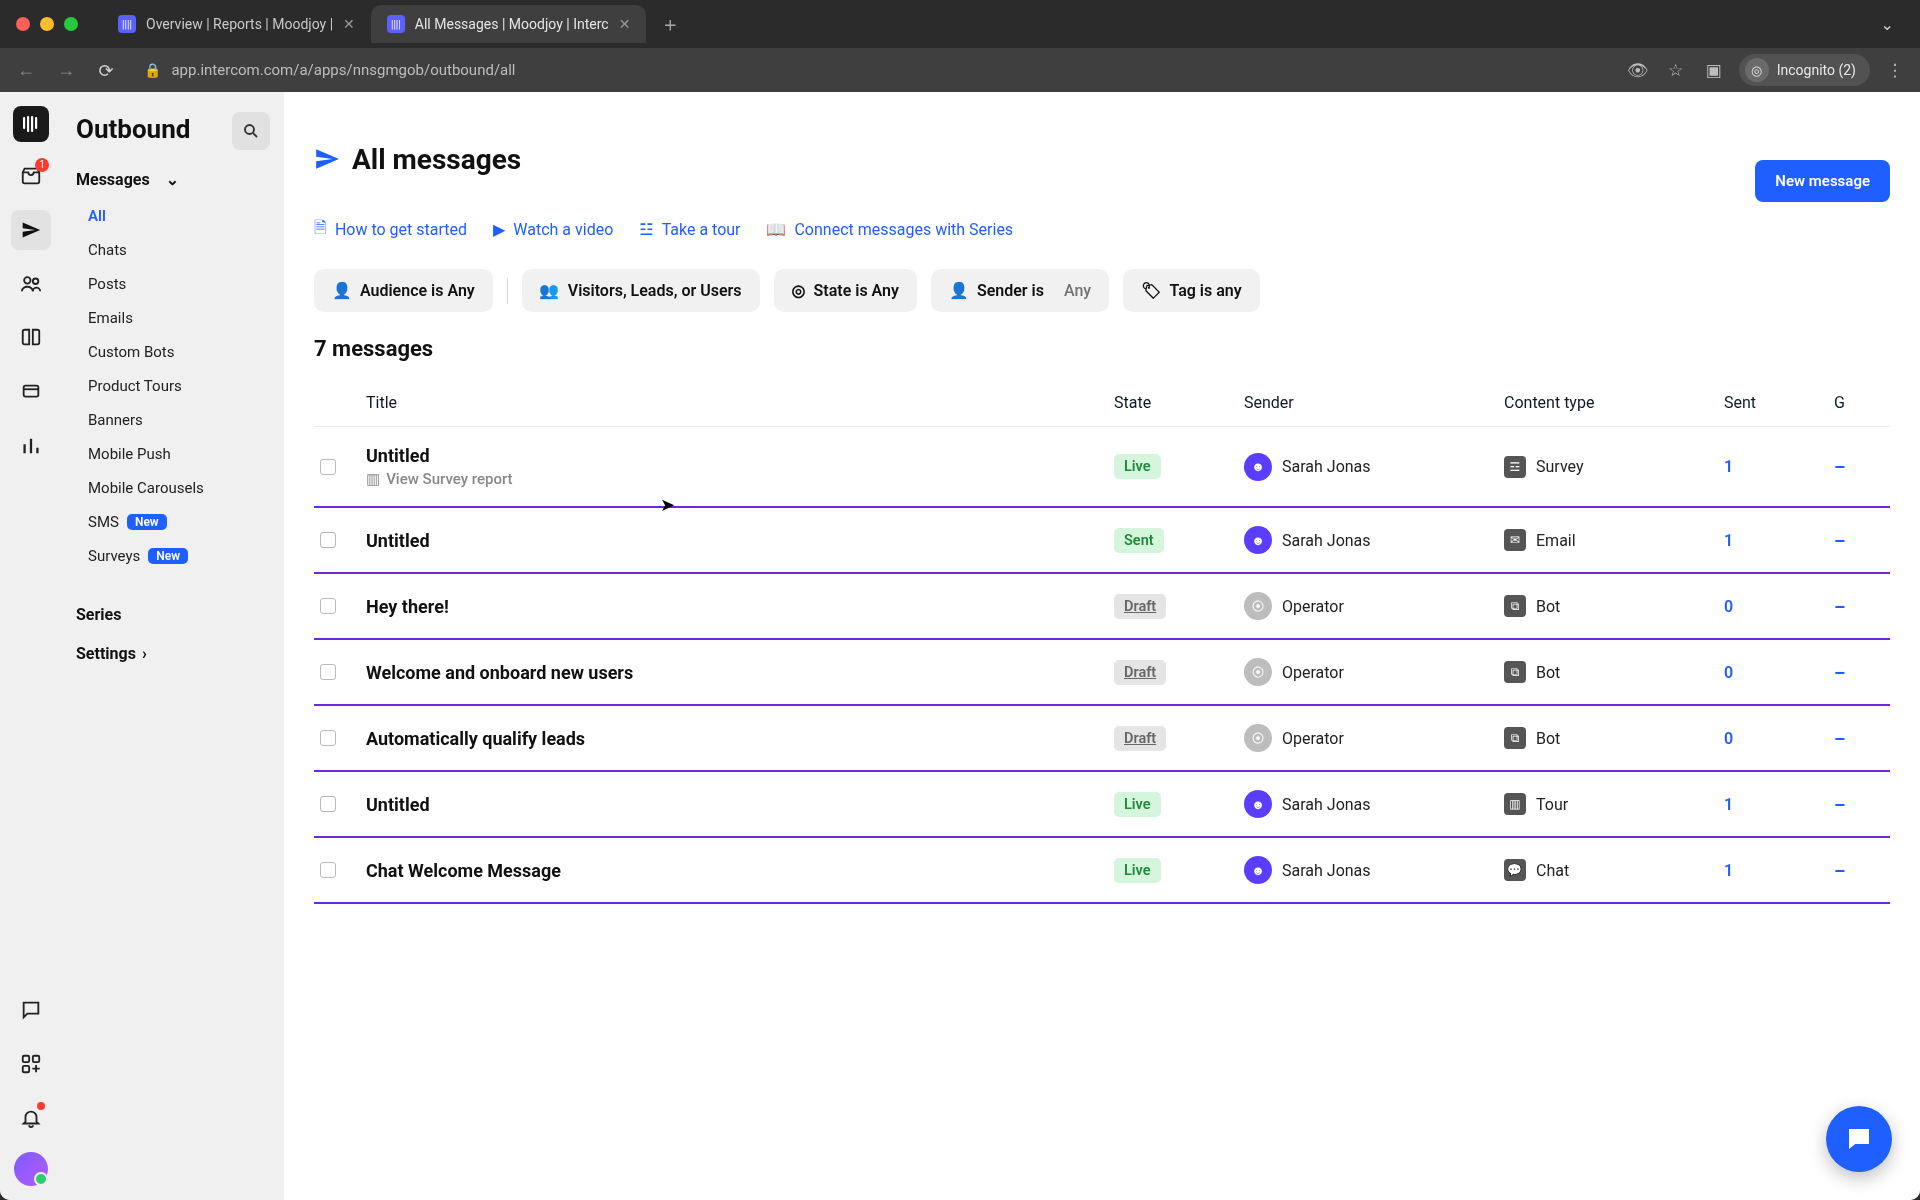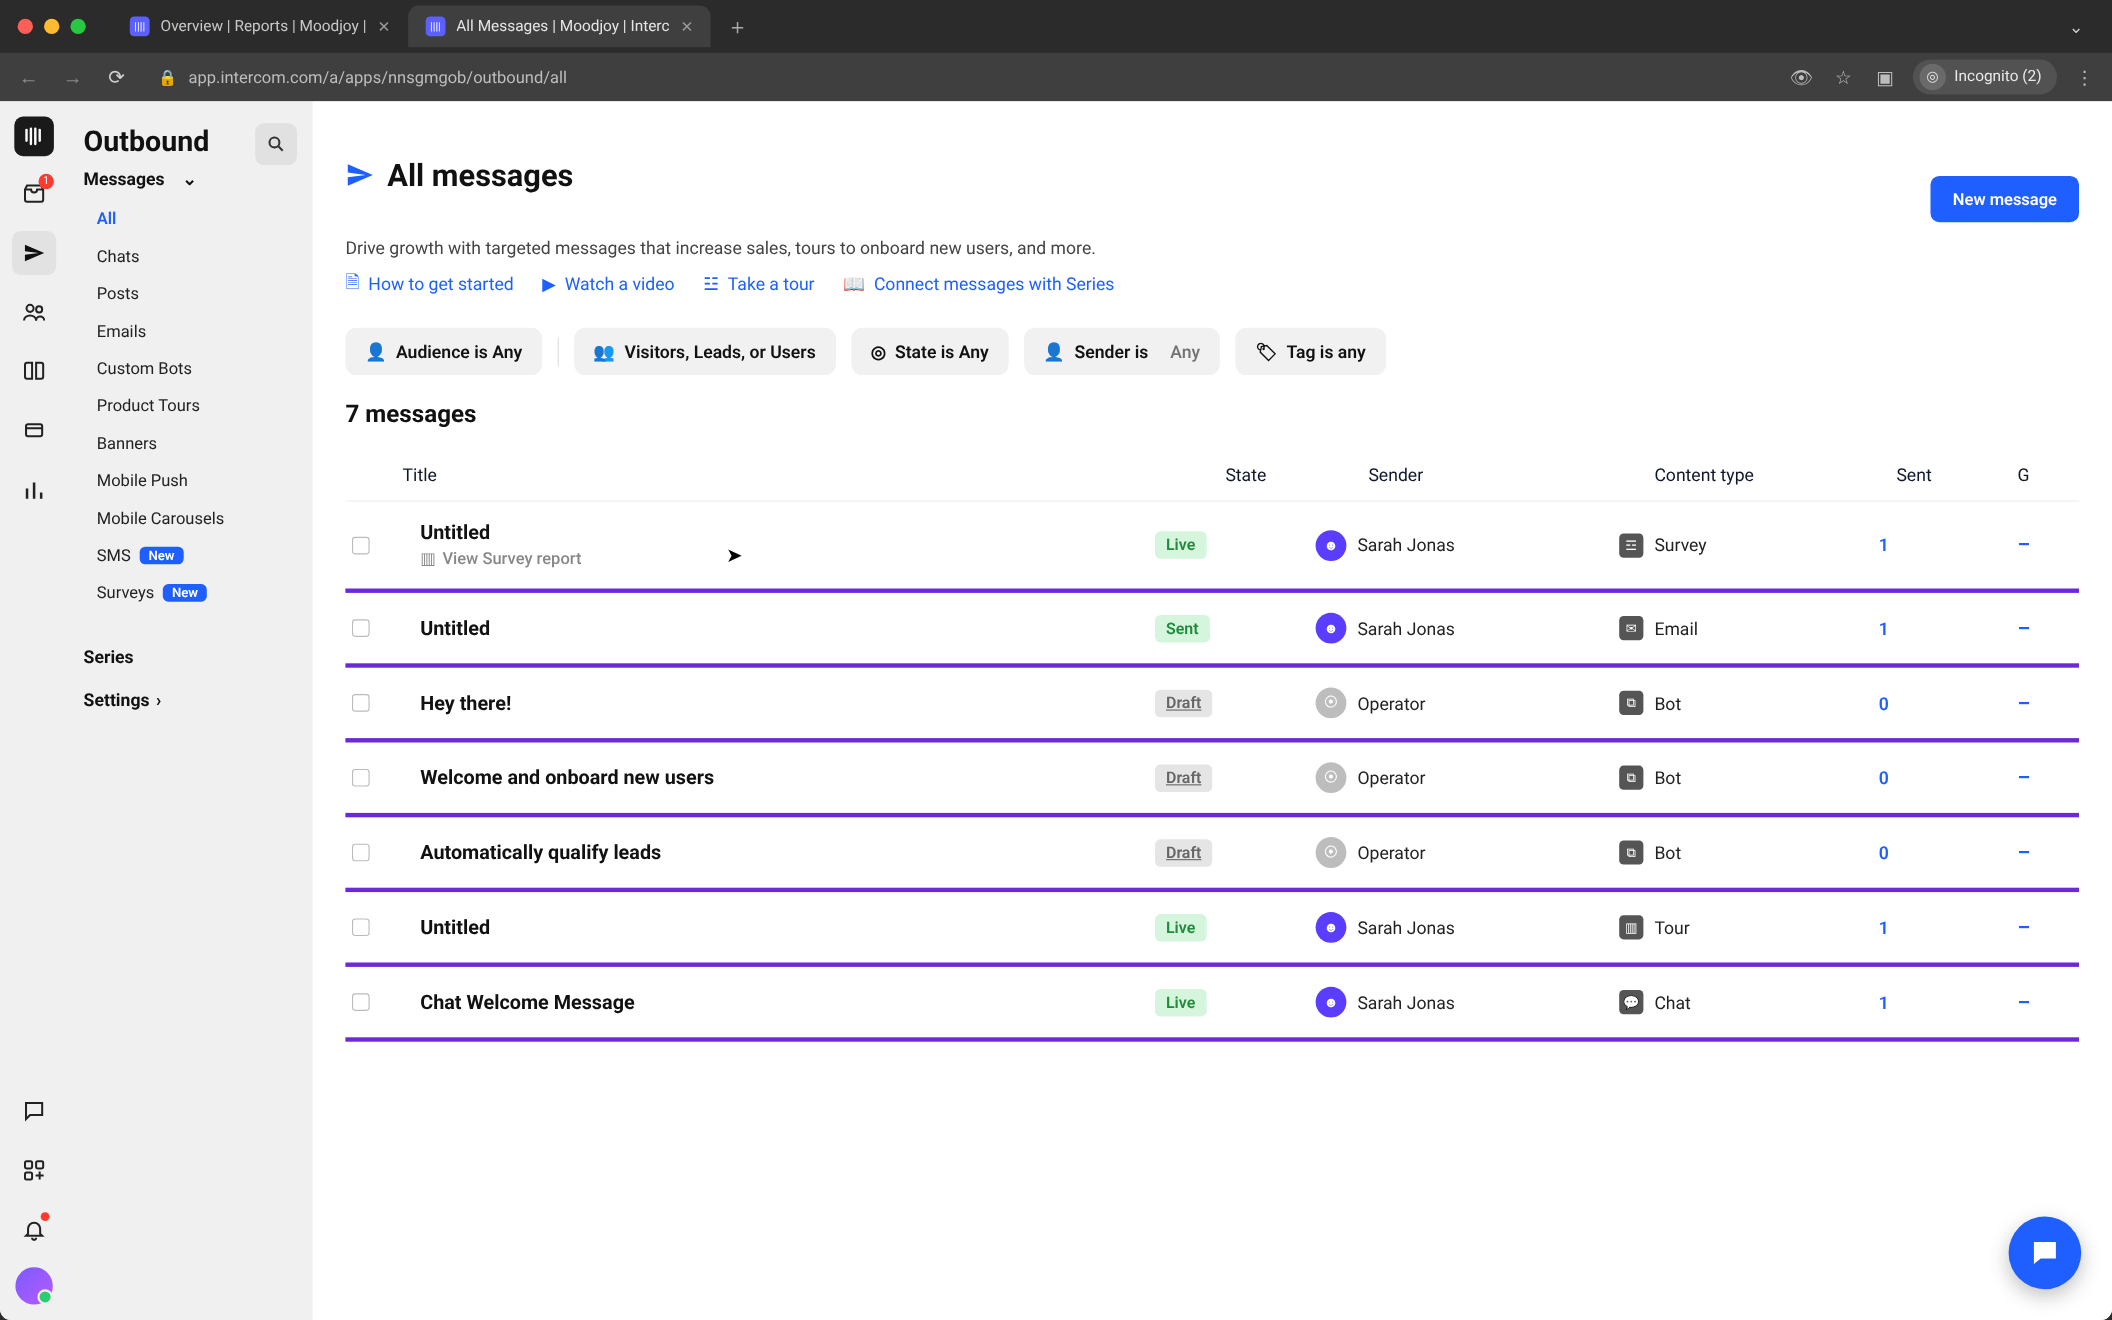--- a/index.html
+++ b/index.html
@@ -38,21 +38,21 @@
 .rail .ricon { width: 40px; height: 40px; border-radius: 8px; display: flex; align-items: center; justify-content: center; color: #222; position: relative; }
 .rail .ricon.active { background: #e2e2e2; color: #000; }
 .rail .badge { position: absolute; top: 2px; right: 2px; background: #ff3b30; color: #fff; font-size: 10px; border-radius: 8px; padding: 0 4px; line-height: 14px; min-width: 14px; text-align:center; }
 .rail .dot { position: absolute; top: 4px; right: 6px; width: 8px; height: 8px; background:#ff3b30; border-radius:50%; }
 .rail-spacer { flex: 1; }
 .rail .avatar { width: 34px; height: 34px; border-radius: 50%; background: linear-gradient(135deg,#7b5bff,#b65bff); position:relative; }
 .rail .avatar::after { content:""; position:absolute; bottom:0; right:0; width:10px;height:10px;background:#2ecc71;border:2px solid #f0f0f0;border-radius:50%; }
 
 
 .sidebar { width: 222px; background: #f0f0f0; padding: 22px 16px 16px 14px; position: relative; }
-.sidebar h1 { font-size: 26px; font-weight: 700; color: #111; margin-bottom: 9px; }
+.sidebar h1 { font-size: 26px; font-weight: 700; color: #111; margin-bottom: 26px; }
 .search-btn { position: absolute; top: 20px; right: 14px; width: 38px; height: 38px; border-radius: 8px; background: #e1e1e1; display:flex;align-items:center;justify-content:center;color:#333; }
 .side-group-label { display: flex; align-items: center; gap: 16px; font-size: 16px; font-weight: 700; color: #111; margin-bottom: 10px; cursor: pointer; }
 .side-list { list-style: none; margin-bottom: 22px; }
 .side-list li { padding: 8px 8px 8px 12px; font-size: 15px; color: #222; border-radius: 6px; cursor: pointer; display:flex;align-items:center;gap:8px; }
 .side-list li.active { color: #1f5eff; font-weight: 600; }
 .pill { background:#1f5eff; color:#fff; font-size:12px; font-weight:600; padding:1px 8px; border-radius:5px; }
 .side-link { font-size: 16px; font-weight: 700; color: #111; padding: 10px 0; cursor:pointer; display:flex;align-items:center;gap:6px; }
 
 
 .main { flex: 1; background: #fff; padding: 24px 30px 30px 30px; overflow: hidden; display:flex; flex-direction:column; }
@@ -68,21 +68,21 @@
 .fchip { background:#f1f1f1; border-radius:10px; padding:12px 18px; font-size:16px; font-weight:600; color:#111; display:flex; align-items:center; gap:8px; cursor:pointer; }
 .fchip .muted { color:#737373; font-weight:500; }
 .fdiv { width:1px; height:26px; background:#ddd; }
 
 .count { font-size:22px; font-weight:700; color:#111; margin-bottom:18px; }
 
 
 .tbl { width:100%; }
 .thead, .trow { display:grid; grid-template-columns: 46px 1fr 130px 260px 220px 110px 50px; align-items:center; }
 .thead { color:#0f172a; font-size:16px; padding: 14px 6px; border-bottom:1px solid #eee; }
-.trow { padding: 18px 6px; border-bottom:4px solid #6d28d9;gap:16px; }
+.trow { padding: 18px 6px; border-bottom:2px solid #6d28d9; }
 .chk { width:16px; height:16px; border:1.5px solid #bbb; border-radius:3px; }
 .title-cell { font-size:18px; font-weight:700; color:#111; }
 .subline { font-size:15px; font-weight:500; color:#888; margin-top:4px; display:flex;align-items:center;gap:6px; }
 .state-pill { font-size:14.5px; font-weight:600; padding:4px 10px; border-radius:5px; display:inline-block; }
 .st-live { background:#d6f5dd; color:#1f8b3b; }
 .st-sent { background:#d6f5dd; color:#1f8b3b; }
 .st-draft { background:#e5e5e5; color:#666;text-decoration:underline; }
 .sender { display:flex; align-items:center; gap:10px; font-size:16px; color:#222; }
 .sender .av { width:28px;height:28px;border-radius:50%; display:flex;align-items:center;justify-content:center;font-size:13px;color:#fff; }
 .av-user { background:#5b3dff; }
@@ -283,21 +283,20 @@
           <span class="ico">
             <svg width="26" height="26" viewBox="0 0 24 24" fill="#1f5eff">
                 <path d="M2 21l21-9L2 3v7l15 2-15 2v7z"></path>
               </svg>
           </span>
           <span>All messages</span>
         </div>
         <button class="primary-btn">New message</button>
       </div>
 
-      <p class="page-desc">Drive growth with targeted messages that increase sales, tours to onboard new users, and more.</p>
 
       <div class="help-links">
         <a>
             <span>🗎</span>
             <span>How to get started</span>
           </a>
         <a>
             <span>▶</span>
             <span>Watch a video</span>
           </a>

